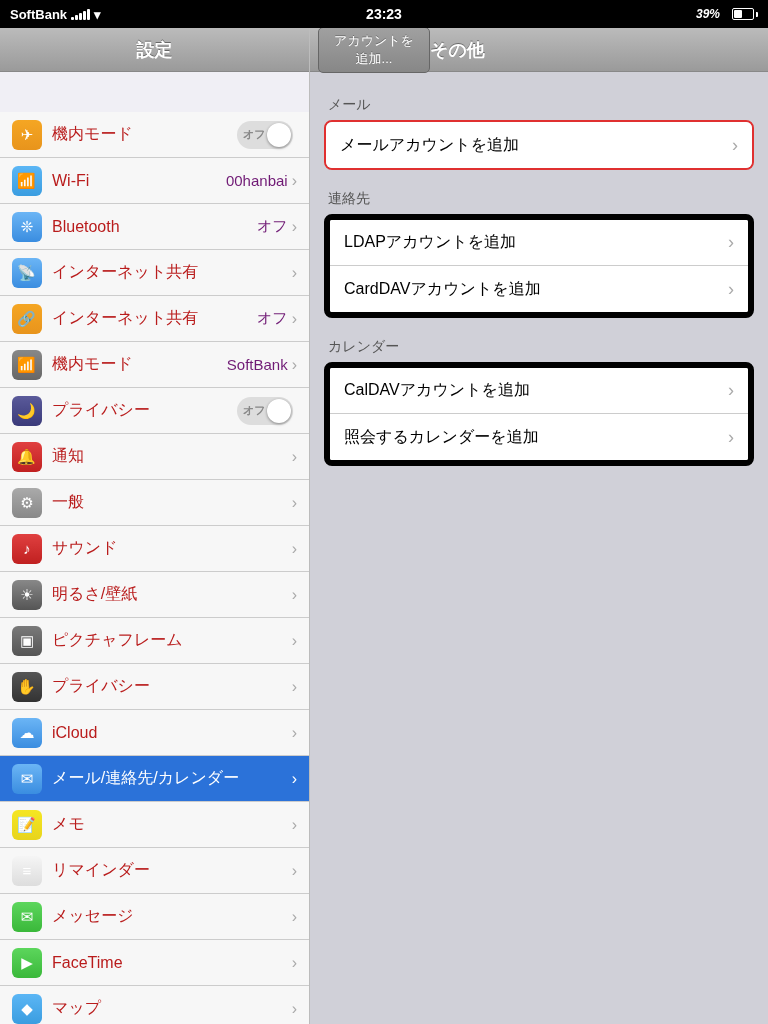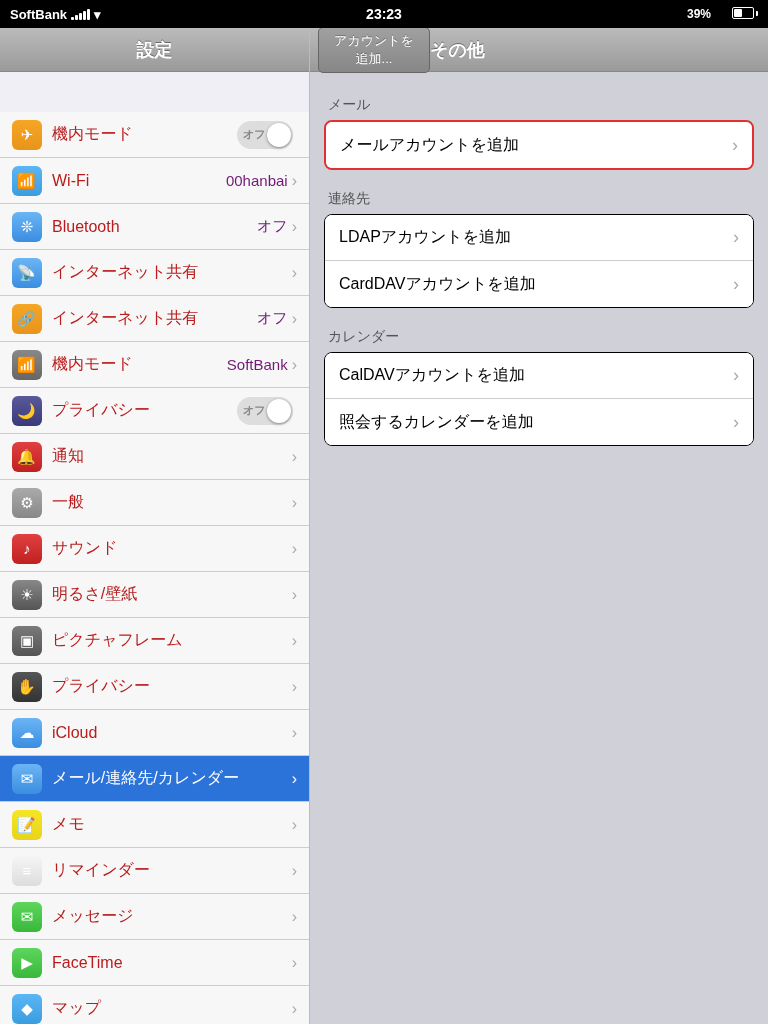--- a/index.html
+++ b/index.html
@@ -20,21 +20,21 @@
       align-items: center;
       justify-content: space-between;
       padding: 0 10px;
       color: #fff;
       font-size: 13px;
       font-weight: 600;
       position: relative;
     }
     .status-left { display: flex; align-items: center; gap: 4px; }
     .status-center { position: absolute; left: 50%; transform: translateX(-50%); font-size: 14px; font-weight: 600; }
-    .status-right { display: flex; align-items: flex-start; gap: 21px; font-size: 12px; }
+    .status-right { display: flex; align-items: center; gap: 12px; font-size: 12px; font-style: italic; }
 
     
     .signal-bars { display: flex; align-items: flex-end; gap: 1px; height: 12px; }
     .signal-bar { width: 3px; background: #fff; border-radius: 1px; }
 
     
     .wifi-icon { font-size: 13px; }
 
     
     .battery {
@@ -223,21 +223,21 @@
       color: #555;
       margin-bottom: 6px;
       margin-top: 4px;
       padding-left: 4px;
     }
 
     
     .menu-group {
       background: #fff;
       border-radius: 8px;
-      border: 1px solid #000000;
+      border: 6px solid #000000;
       overflow: hidden;
       margin-bottom: 20px;
     }
     .menu-group.highlighted {
       border: 2px solid #e03030;
     }
 
     .menu-row {
       display: flex;
       align-items: center;

